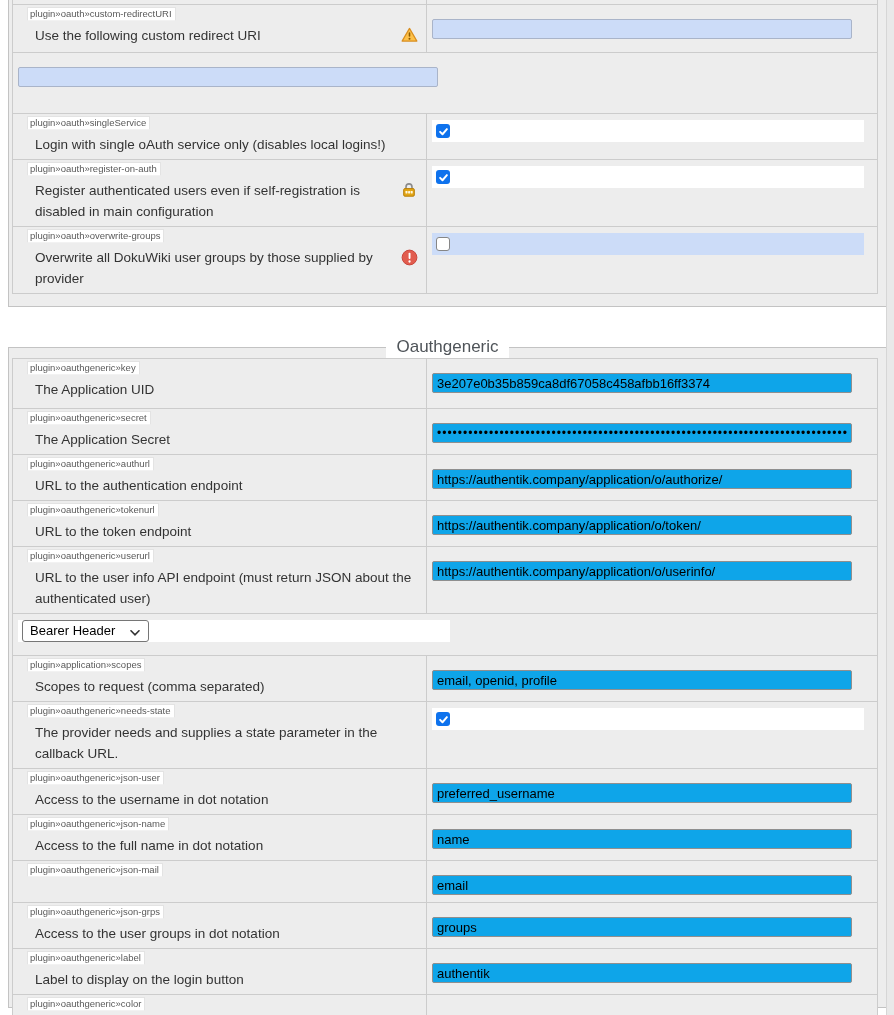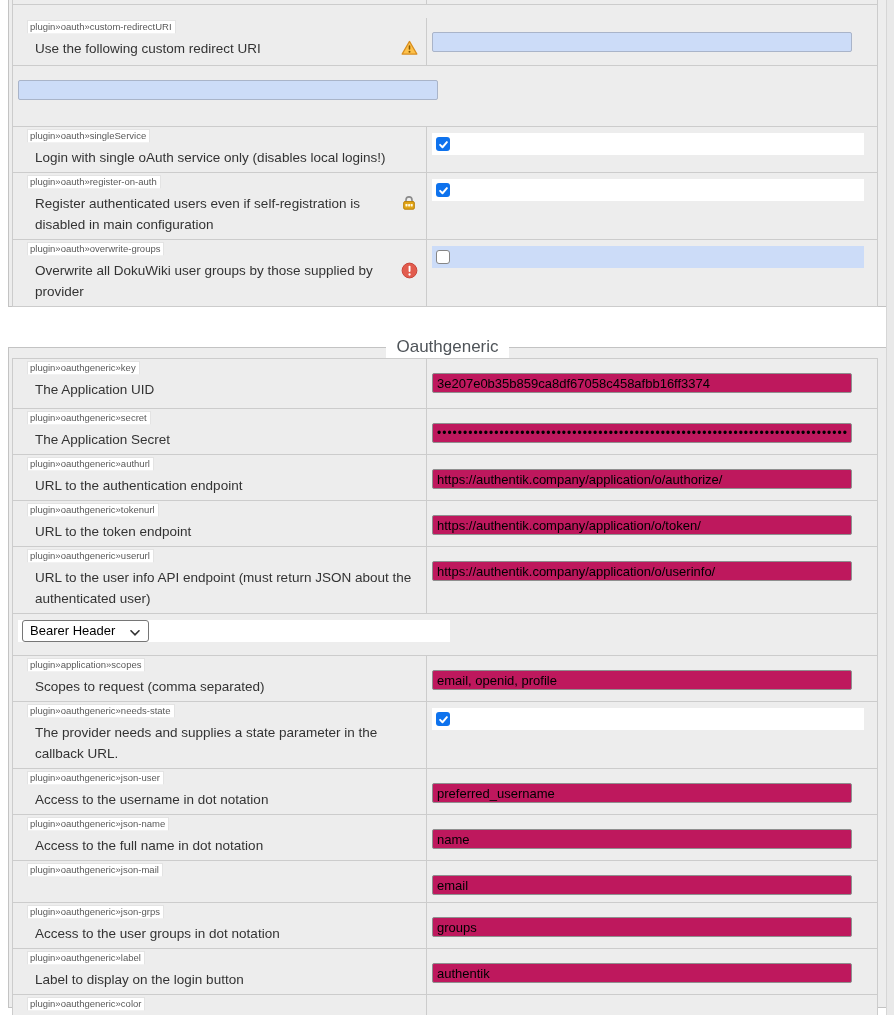--- a/index.html
+++ b/index.html
@@ -19,21 +19,21 @@
     position:absolute;top:-12px;left:0;right:0;margin:0 auto;width:fit-content;
     background:#ffffff;padding:0 10px;font-size:17px;color:#4f5459;line-height:22px;
   }
   .cfg-table{width:864px;margin-left:1px;border:1px solid #ccc;background:#ededed;}
   #panel-oauth .cfg-table{border-top:none;}
   .cfg-row{display:grid;grid-template-columns:414px 1fr;}
   .cfg-row + .cfg-row{border-top:1px solid #ccc;}
   .stub-row{display:grid;grid-template-columns:414px 1fr;height:5px;border-bottom:1px solid #ccc;}
   .stub-row .stub-label{border-right:1px solid #ccc;}
   
-  #panel-oauth   .cfg-row:nth-child(2){min-height:47px;margin-top:13px;}
+  #panel-oauth   .cfg-row:nth-child(2){min-height:47px;}
   #panel-oauth   .cfg-row:nth-child(3){min-height:60px;}
   #panel-oauth   .cfg-row:nth-child(4){min-height:43px;}
   #panel-oauth   .cfg-row:nth-child(5){min-height:57px;}
   #panel-oauth   .cfg-row:nth-child(6){min-height:59px;}
   #panel-generic .cfg-row{min-height:41px;}
   #panel-generic .cfg-row:nth-child(1){min-height:49px;}
   #panel-generic .cfg-row:nth-child(2){min-height:37px;}
   #panel-generic .cfg-row:nth-child(5){min-height:61px;}
   #panel-generic .cfg-row:nth-child(8){min-height:62px;}
   #panel-generic .cfg-row:nth-child(13),
@@ -48,21 +48,21 @@
   }
   .label-row{display:flex;align-items:flex-start;gap:6px;margin-top:4px;}
   .label-text{flex:1;padding-left:8px;font-size:13.5px;line-height:21px;color:#333;}
   .icon-slot{width:17px;height:17px;flex:none;margin-top:2px;margin-right:2px;}
 
   .value-cell{padding:0 5px;}
   .value-cell.ctl-text{padding-top:14px;}
   .value-cell.ctl-strip{padding-top:6px;}
   .cfg-input{
     display:block;width:420px;height:20px;box-sizing:border-box;
-    background:#be185d;border:1px solid #8f8f8f;border-radius:2px;
+    background:#0ea5e9;border:1px solid #8f8f8f;border-radius:2px;
     font-family:"Liberation Sans",sans-serif;font-size:13px;color:#000;
     padding:1px 4px;outline:none;overflow:hidden;white-space:nowrap;
   }
   .cfg-input.is-default{background:#ccdcf8;border-color:#a9b4c9;}
   .cfg-input.secret{letter-spacing:1px;font-size:12px;}
   .strip{
     width:432px;height:22px;box-sizing:border-box;display:flex;align-items:center;
     padding-left:4px;
   }
   .strip-white{background:#ffffff;}

